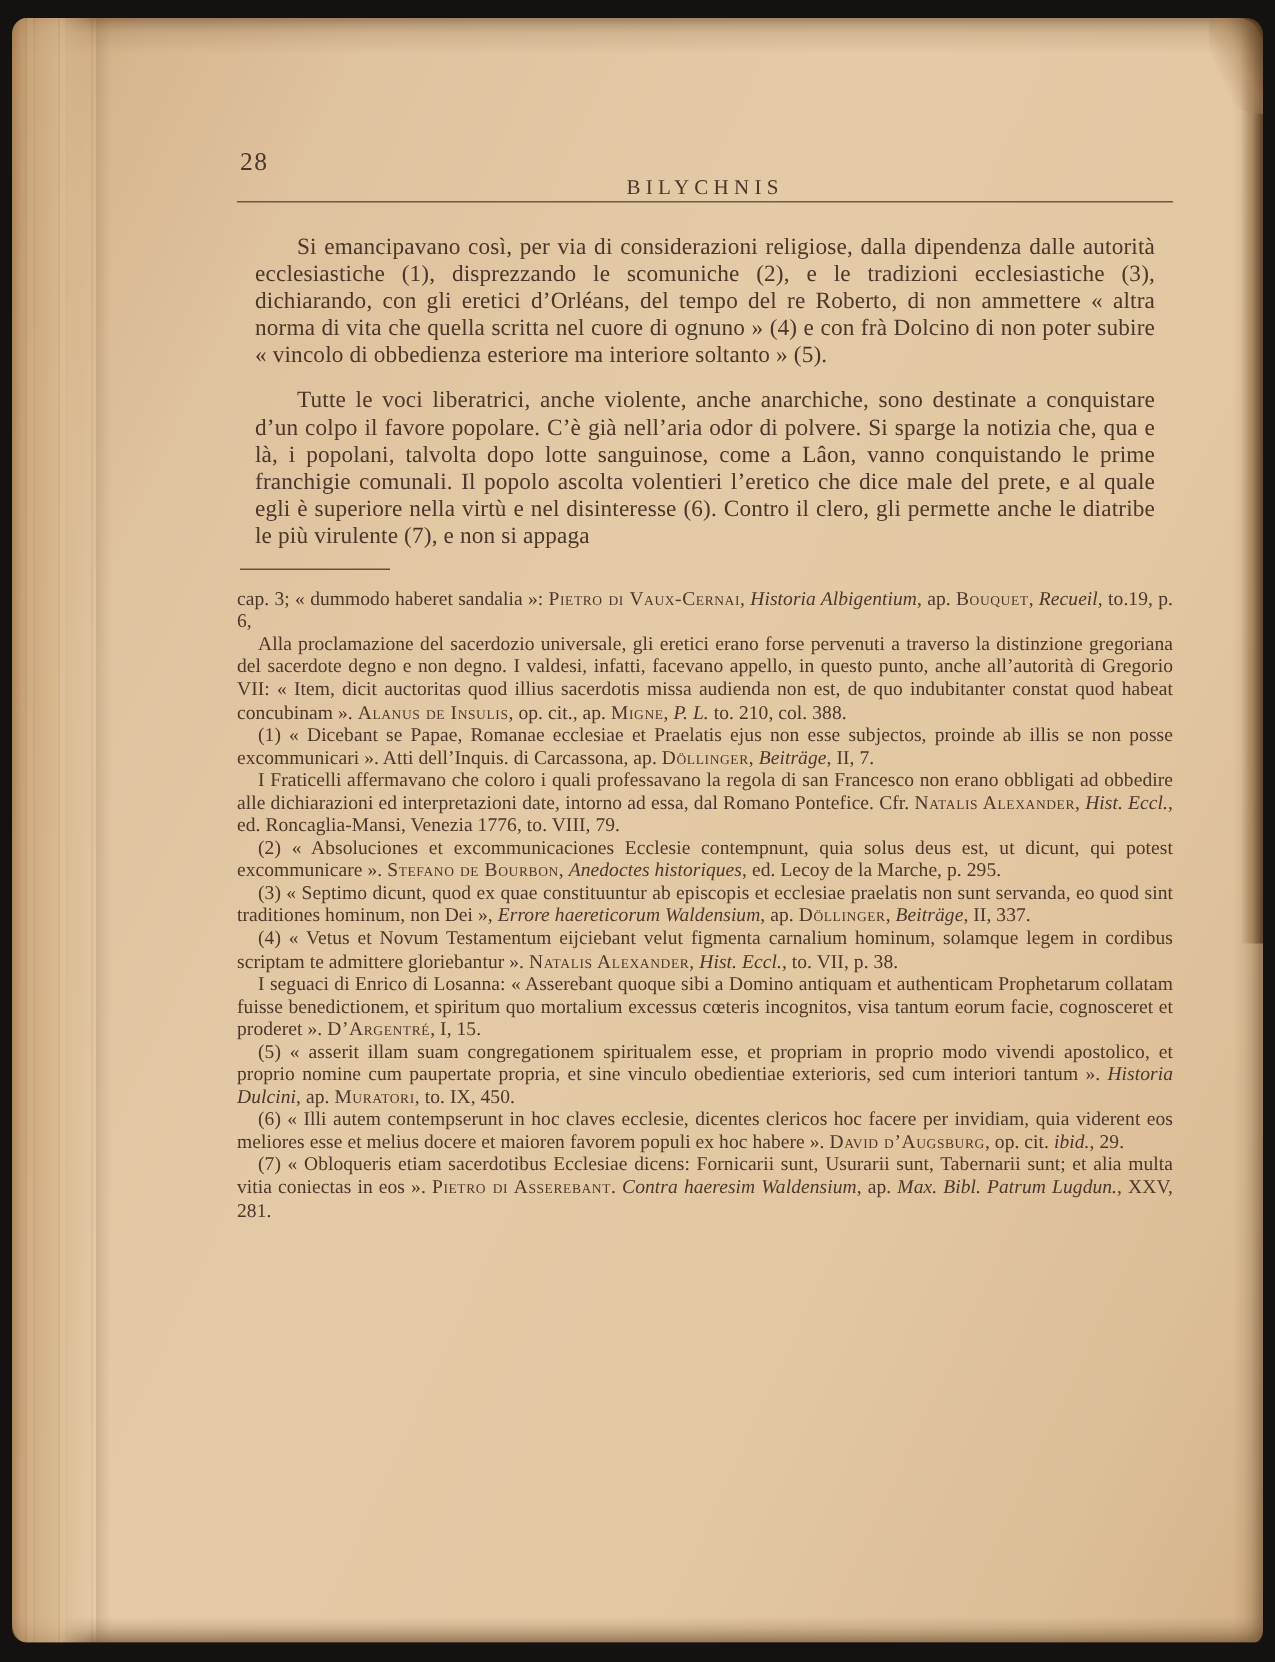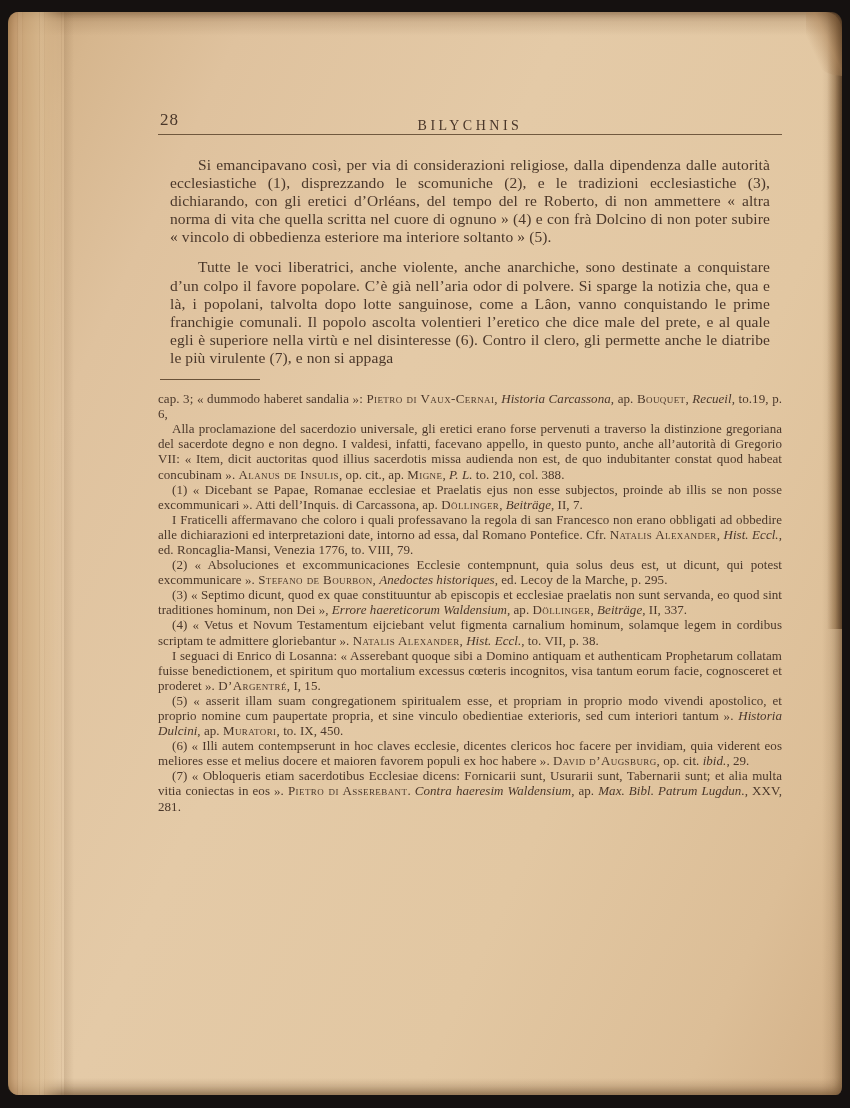--- a/index.html
+++ b/index.html
@@ -55,21 +55,21 @@
     position:absolute;left:150px;top:0;width:624px;
     color:#4a372a;
   }
   .page-header{
     position:relative;
     margin-top:96px;
     height:26px;
     border-bottom:1px solid rgba(84,61,38,.80);
   }
   .page-num{
-    position:absolute;left:2px;bottom:4px;
+    position:absolute;left:2px;bottom:16px;
     font-size:17px;letter-spacing:1px;
   }
   .journal-title{
     position:absolute;left:0;right:0;bottom:0;
     text-align:center;
     font-size:14px;letter-spacing:3.5px;
   }
   .body-text{margin-top:21px;}
   .body-text p{
     margin:12px;
@@ -115,21 +115,21 @@
       </div>
 
       <div class="body-text">
         <p><span>Si emancipavano così, per via di considerazioni religiose, dalla dipendenza dalle autorità ecclesiastiche (1), disprezzando le scomuniche (2), e le tradizioni ecclesiastiche (3), dichiarando, con gli eretici d’Orléans, del tempo del re Roberto, di non ammettere « altra norma di vita che quella scritta nel cuore di ognuno » (4) e con frà Dolcino di non poter subire « vincolo di obbedienza esteriore ma interiore soltanto » (5).</span></p>
         <p><span>Tutte le voci liberatrici, anche violente, anche anarchiche, sono destinate a conquistare d’un colpo il favore popolare. C’è già nell’aria odor di polvere. Si sparge la notizia che, qua e là, i popolani, talvolta dopo lotte sanguinose, come a Lâon, vanno conquistando le prime franchigie comunali. Il popolo ascolta volentieri l’eretico che dice male del prete, e al quale egli è superiore nella virtù e nel disinteresse (6). Contro il clero, gli permette anche le diatribe le più virulente (7), e non si appaga</span></p>
       </div>
 
       <div class="fn-rule"></div>
 
       <div class="footnotes">
-          <p class="no-indent"><span>cap. 3; « dummodo haberet sandalia »: </span><span class="sc">Pietro di Vaux-Cernai</span><span>, </span><span class="i">Historia Carcassona</span><span>, ap. </span><span class="sc">Bouquet</span><span>, </span><span class="i">Recueil</span><span>, to.19, p. 6,</span></p>
+          <p class="no-indent"><span>cap. 3; « dummodo haberet sandalia »: </span><span class="sc">Pietro di Vaux-Cernai</span><span>, </span><span class="i">Historia Albigentium</span><span>, ap. </span><span class="sc">Bouquet</span><span>, </span><span class="i">Recueil</span><span>, to.19, p. 6,</span></p>
           <p><span>Alla proclamazione del sacerdozio universale, gli eretici erano forse pervenuti a traverso la distinzione gregoriana del sacerdote degno e non degno. I valdesi, infatti, facevano appello, in questo punto, anche all’autorità di Gregorio VII: « Item, dicit auctoritas quod illius sacerdotis missa audienda non est, de quo indubitanter constat quod habeat concubinam ». </span><span class="sc">Alanus de Insulis</span><span>, op. cit., ap. </span><span class="sc">Migne</span><span>, </span><span class="i">P. L.</span><span> to. 210, col. 388.</span></p>
           <p><span>(1) « Dicebant se Papae, Romanae ecclesiae et Praelatis ejus non esse subjectos, proinde ab illis se non posse excommunicari ». Atti dell’Inquis. di Carcassona, ap. </span><span class="sc">Döllinger</span><span>, </span><span class="i">Beiträge</span><span>, II, 7.</span></p>
           <p><span>I Fraticelli affermavano che coloro i quali professavano la regola di san Francesco non erano obbligati ad obbedire alle dichiarazioni ed interpretazioni date, intorno ad essa, dal Romano Pontefice. Cfr. </span><span class="sc">Natalis Alexander</span><span>, </span><span class="i">Hist. Eccl.</span><span>, ed. Roncaglia-Mansi, Venezia 1776, to. VIII, 79.</span></p>
           <p><span>(2) « Absoluciones et excommunicaciones Ecclesie contempnunt, quia solus deus est, ut dicunt, qui potest excommunicare ». </span><span class="sc">Stefano de Bourbon</span><span>, </span><span class="i">Anedoctes historiques</span><span>, ed. Lecoy de la Marche, p. 295.</span></p>
           <p><span>(3) « Septimo dicunt, quod ex quae constituuntur ab episcopis et ecclesiae praelatis non sunt servanda, eo quod sint traditiones hominum, non Dei », </span><span class="i">Errore haereticorum Waldensium</span><span>, ap. </span><span class="sc">Döllinger</span><span>, </span><span class="i">Beiträge</span><span>, II, 337.</span></p>
           <p><span>(4) « Vetus et Novum Testamentum eijciebant velut figmenta carnalium hominum, solamque legem in cordibus scriptam te admittere gloriebantur ». </span><span class="sc">Natalis Alexander</span><span>, </span><span class="i">Hist. Eccl.</span><span>, to. VII, p. 38.</span></p>
           <p><span>I seguaci di Enrico di Losanna: « Asserebant quoque sibi a Domino antiquam et authenticam Prophetarum collatam fuisse benedictionem, et spiritum quo mortalium excessus cœteris incognitos, visa tantum eorum facie, cognosceret et proderet ». </span><span class="sc">D’Argentré</span><span>, I, 15.</span></p>
           <p><span>(5) « asserit illam suam congregationem spiritualem esse, et propriam in proprio modo vivendi apostolico, et proprio nomine cum paupertate propria, et sine vinculo obedientiae exterioris, sed cum interiori tantum ». </span><span class="i">Historia Dulcini</span><span>, ap. </span><span class="sc">Muratori</span><span>, to. IX, 450.</span></p>
           <p><span>(6) « Illi autem contempserunt in hoc claves ecclesie, dicentes clericos hoc facere per invidiam, quia viderent eos meliores esse et melius docere et maioren favorem populi ex hoc habere ». </span><span class="sc">David d’Augsburg</span><span>, op. cit. </span><span class="i">ibid.</span><span>, 29.</span></p>
           <p><span>(7) « Obloqueris etiam sacerdotibus Ecclesiae dicens: Fornicarii sunt, Usurarii sunt, Tabernarii sunt; et alia multa vitia coniectas in eos ». </span><span class="sc">Pietro di Asserebant</span><span>. </span><span class="i">Contra haeresim Waldensium</span><span>, ap. </span><span class="i">Max. Bibl. Patrum Lugdun.</span><span>, XXV, 281.</span></p>

